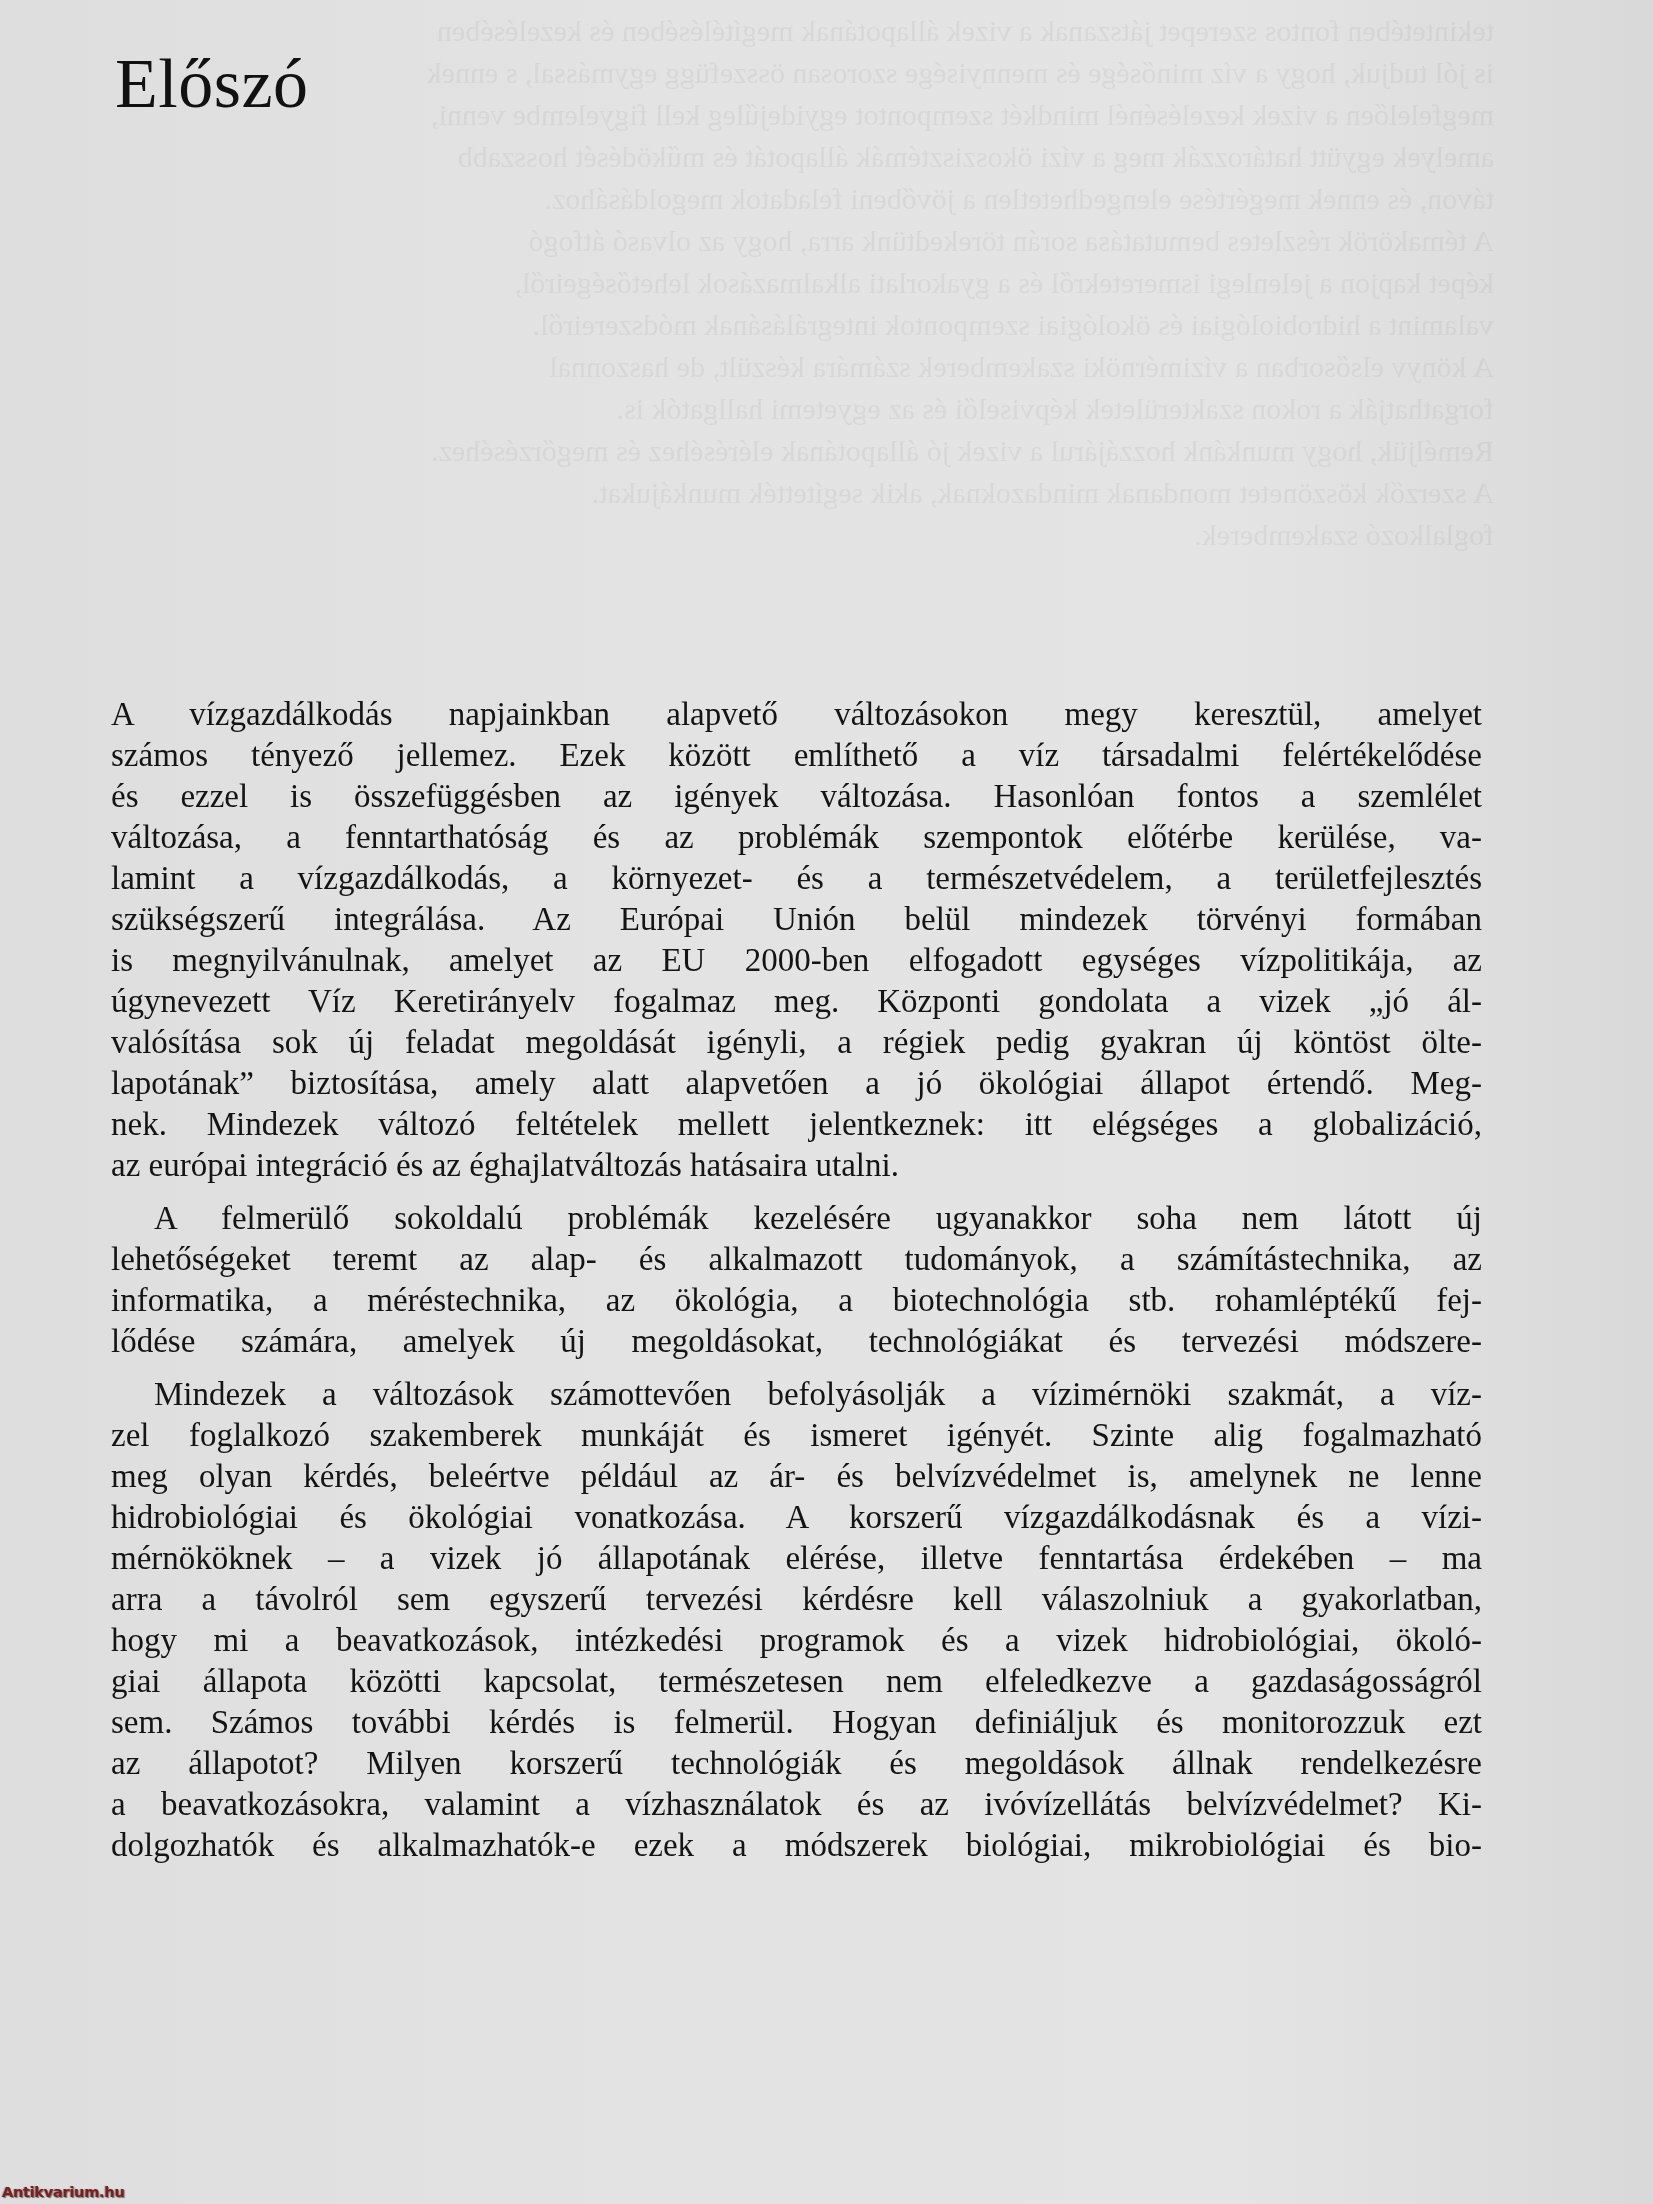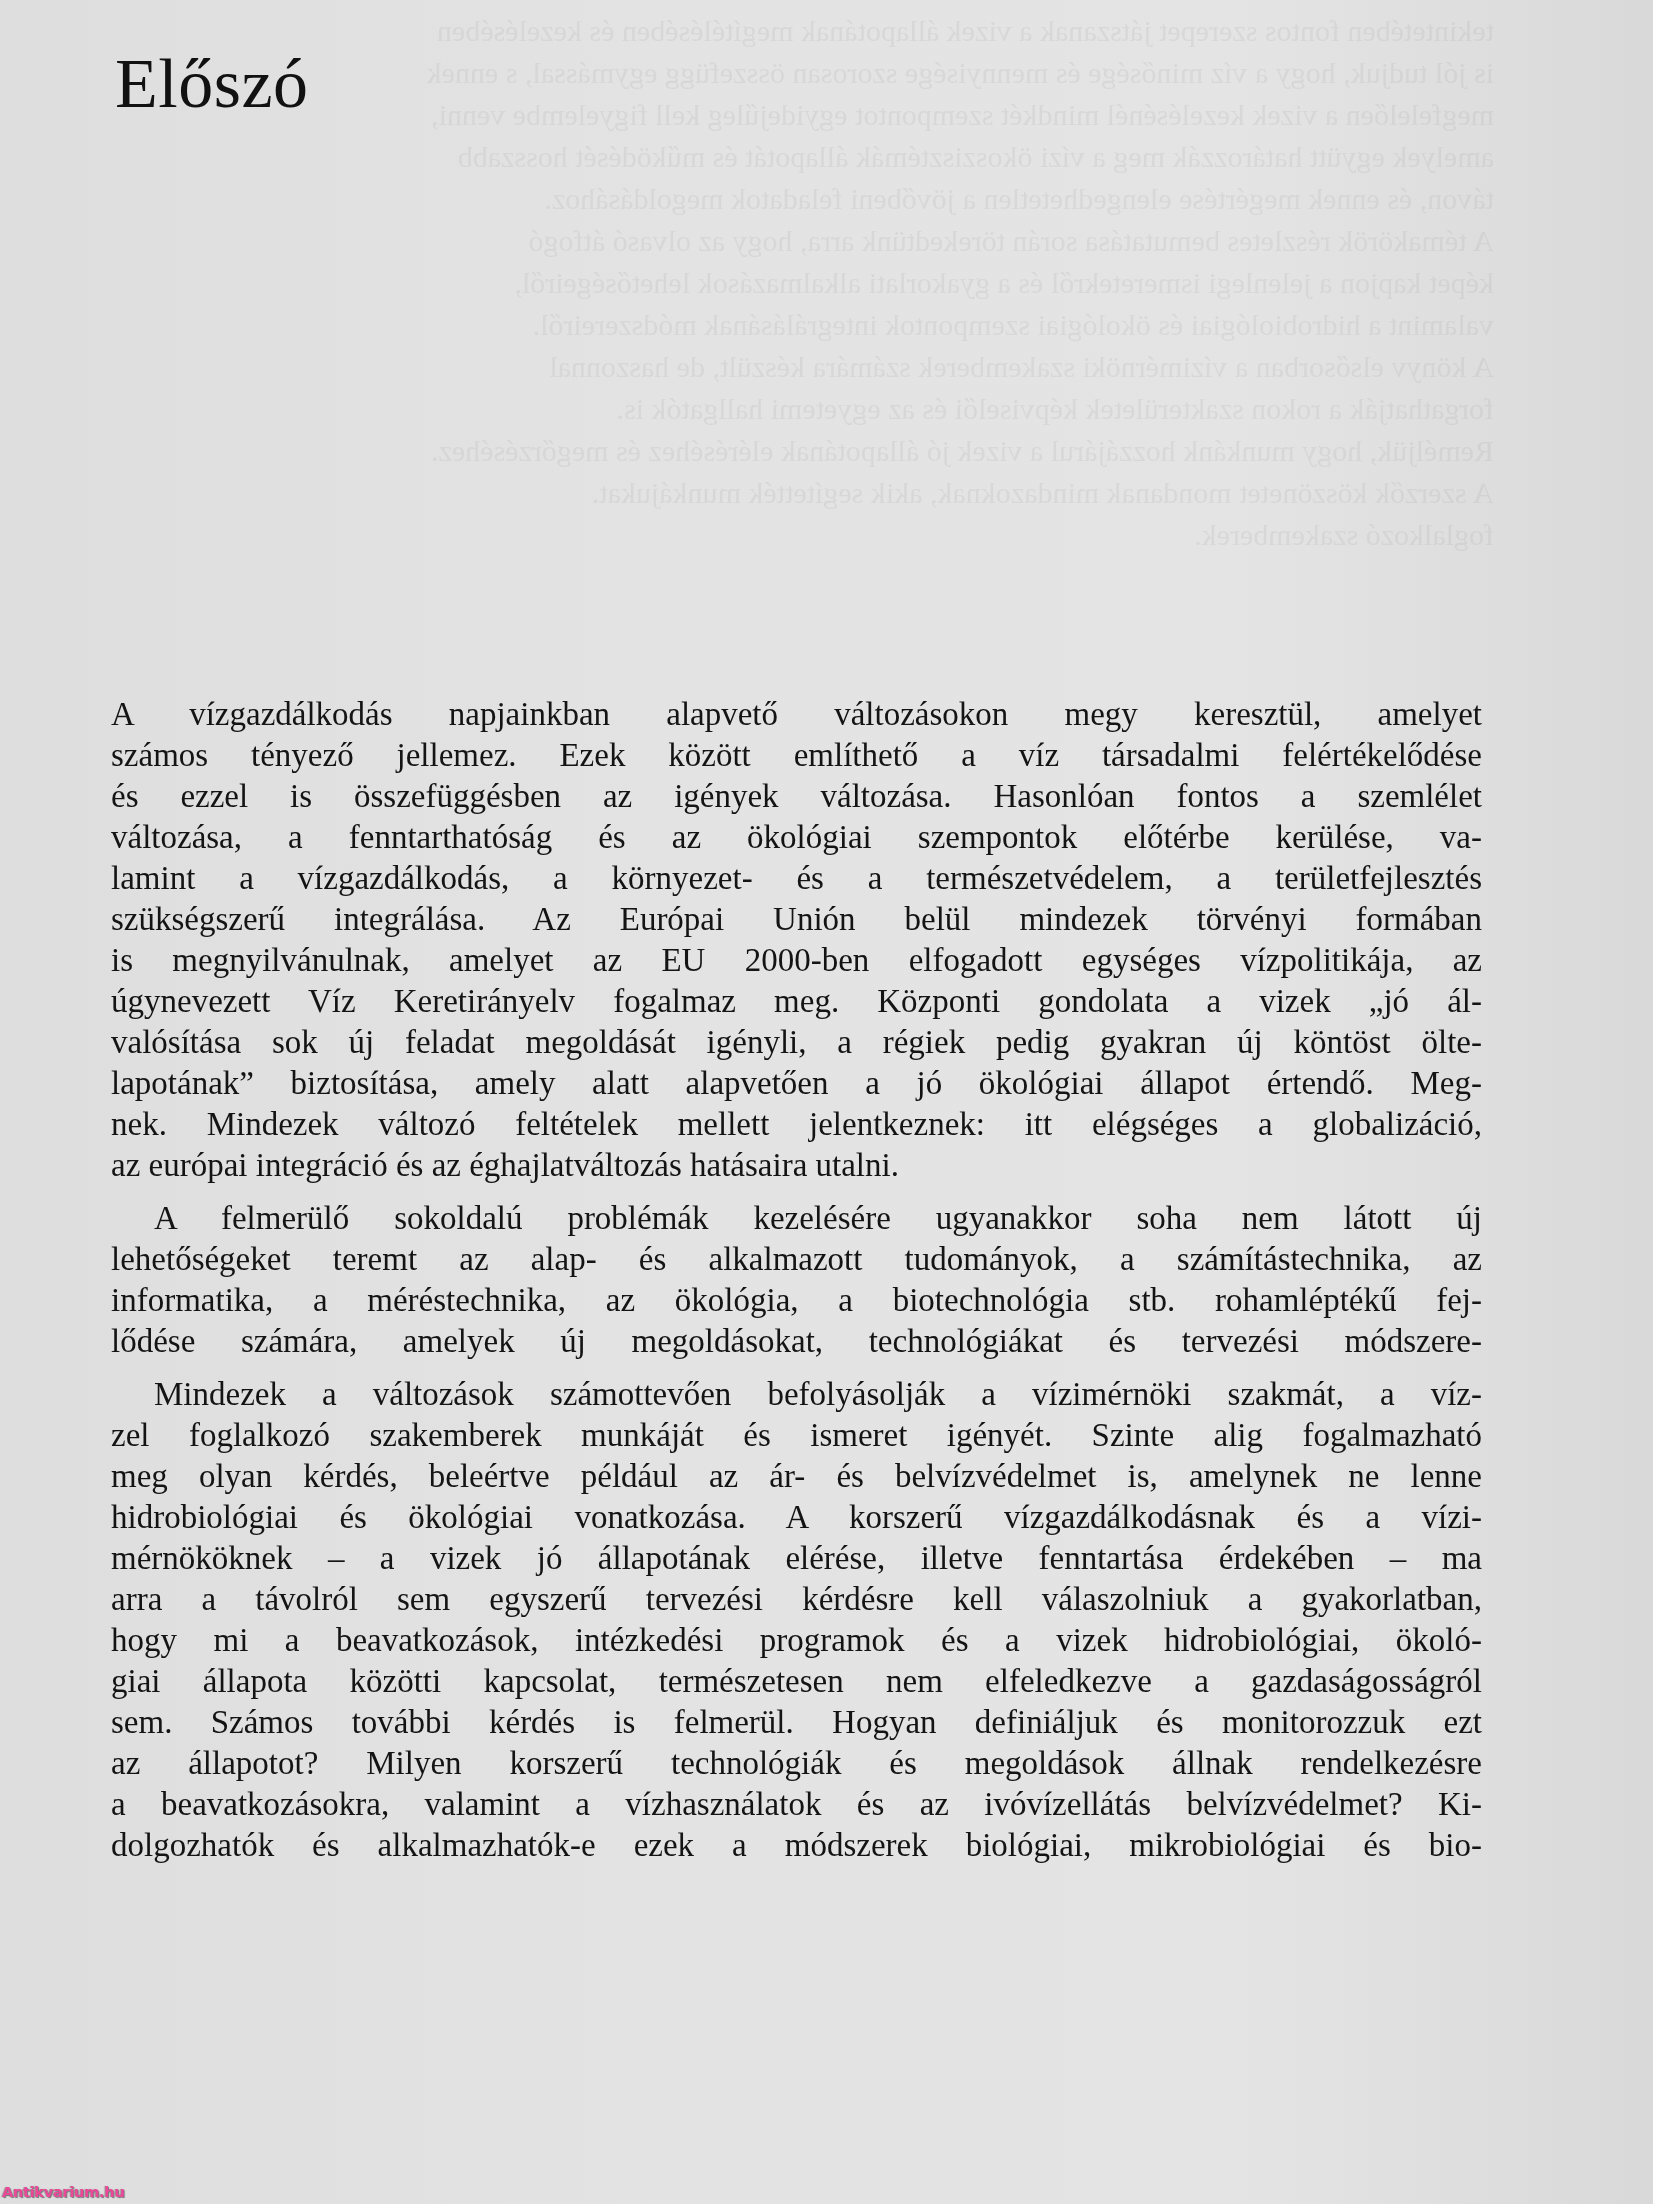--- a/index.html
+++ b/index.html
@@ -76,21 +76,21 @@
     .body-text .line.indent {
       text-indent: 43px;
     }
     .watermark {
       position: absolute;
       left: 1.9px;
       top: 2183px;
       font-family: "DejaVu Sans", sans-serif;
       font-weight: bold;
       font-size: 14.6px;
-      color: #ec4899;
+      color: #7f1d1d;
       text-shadow: 1px 1px 1px #777, -1px 0 1px #999;
       letter-spacing: -0.3px;
     }
   </style>
 </head>
 <body>
 
 <div class="page">
 
   <div class="bleed" aria-hidden="true">
@@ -109,21 +109,21 @@
     <p>foglalkozó szakemberek.</p>
   </div>
 
   <h1 class="title">Előszó</h1>
 
   <div class="body-text" id="body-text">
       <p>
         <span class="line">A vízgazdálkodás napjainkban alapvető változásokon megy keresztül, amelyet</span>
         <span class="line">számos tényező jellemez. Ezek között említhető a víz társadalmi felértékelődése</span>
         <span class="line">és ezzel is összefüggésben az igények változása. Hasonlóan fontos a szemlélet</span>
-        <span class="line">változása, a fenntarthatóság és az ökológiai szempontok előtérbe kerülése, va-</span>
+        <span class="line">változása, a fenntarthatóság és az problémák szempontok előtérbe kerülése, va-</span>
         <span class="line">lamint a vízgazdálkodás, a környezet- és a természetvédelem, a területfejlesztés</span>
         <span class="line">szükségszerű integrálása. Az Európai Unión belül mindezek törvényi formában</span>
         <span class="line">is megnyilvánulnak, amelyet az EU 2000-ben elfogadott egységes vízpolitikája, az</span>
         <span class="line">úgynevezett Víz Keretirányelv fogalmaz meg. Központi gondolata a vizek „jó ál-</span>
         <span class="line">valósítása sok új feladat megoldását igényli, a régiek pedig gyakran új köntöst ölte-</span>
         <span class="line">lapotának” biztosítása, amely alatt alapvetően a jó ökológiai állapot értendő. Meg-</span>
         <span class="line">nek. Mindezek változó feltételek mellett jelentkeznek: itt elégséges a globalizáció,</span>
         <span class="line last">az európai integráció és az éghajlatváltozás hatásaira utalni.</span>
       </p>
       <p>

